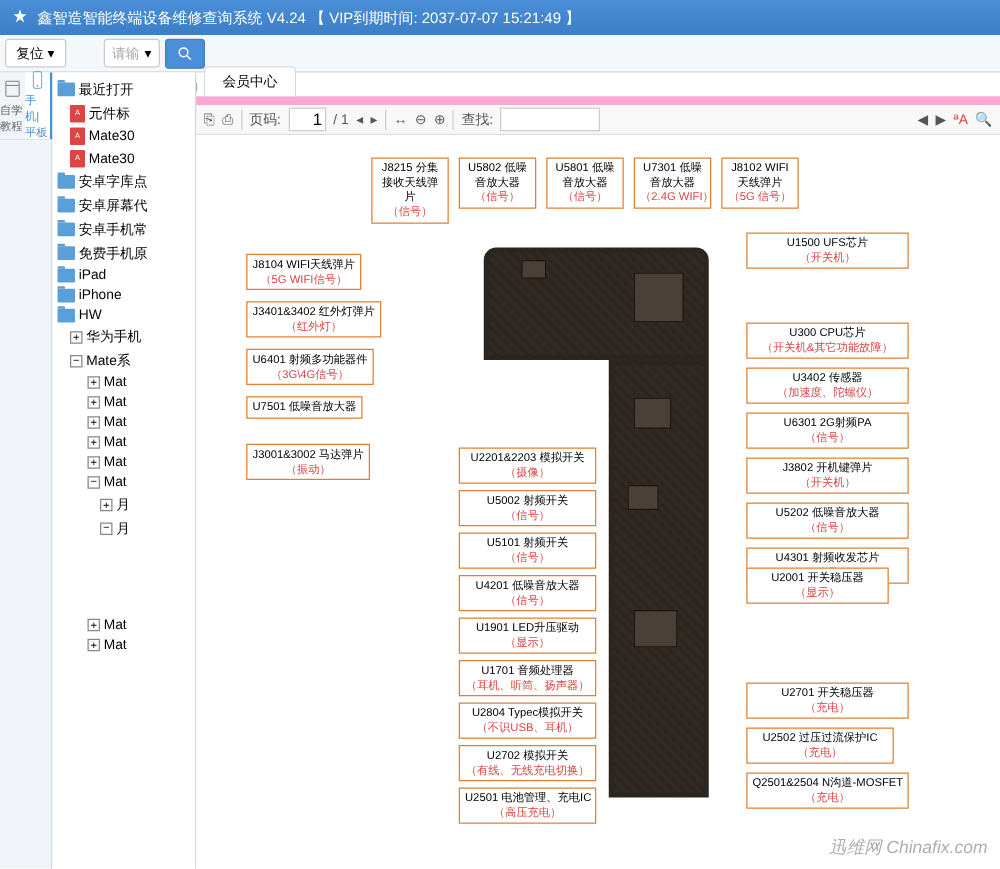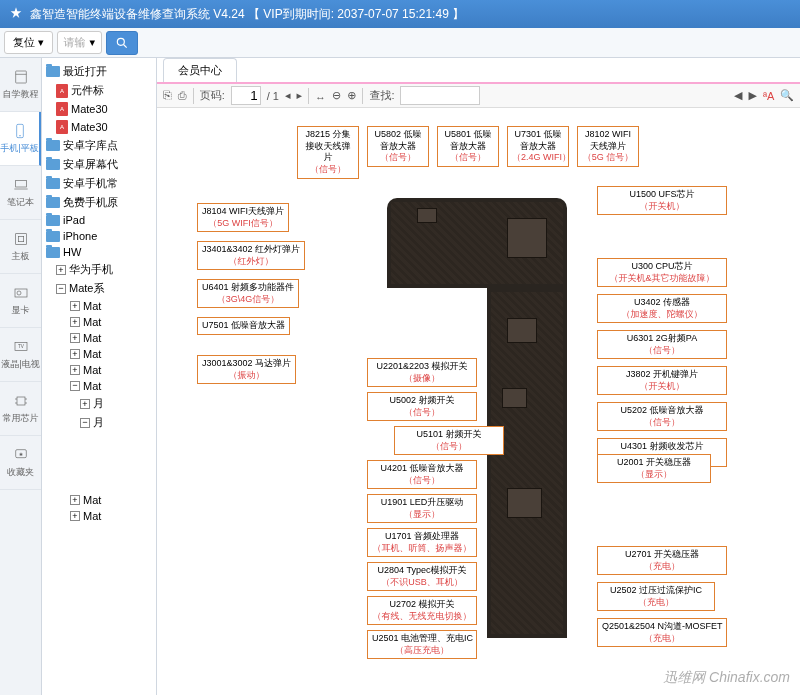--- a/index.html
+++ b/index.html
@@ -4,43 +4,43 @@
   <style>
     * { box-sizing: border-box; margin: 0; padding: 0; }
     body { font-family: "Microsoft YaHei", sans-serif; font-size: 11px; width: 800px; height: 695px; overflow: hidden; background: #fff; }
     
     .titlebar { height: 28px; background: linear-gradient(#4a8fd8, #3d7ec5); color: #fff; display: flex; align-items: center; padding: 0 8px; font-size: 12px; }
     .titlebar .logo { width: 16px; height: 16px; margin-right: 6px; }
     
     .toolbar { height: 30px; background: #f5f8fb; border-bottom: 1px solid #d0d7e0; display: flex; align-items: center; padding: 0 4px; gap: 4px; }
     .btn { padding: 3px 8px; border: 1px solid #ccc; background: #fff; border-radius: 3px; cursor: pointer; font-size: 11px; display: flex; align-items: center; gap: 3px; }
     .btn-blue { background: #4a8fd8; border-color: #3d7ec5; color: #fff; padding: 4px 8px; }
-    .dropdown { padding: 3px 6px; border: 1px solid #ccc; background: #fff; border-radius: 3px; display: flex; align-items: center; gap: 4px; }
+    .dropdown { padding: 3px 6px; border: 1px solid #ccc; background: #fff; border-radius: 3px; display: flex; align-items: center; gap: 4px; margin-left: 26px; }
     
     .main { display: flex; height: 637px; }
     
-    .sidebar-left { width: 42px; background: #f0f3f7; border-right: 1px solid #d0d7e0; display: flex; flex-direction: column; }
+    .sidebar-left { width: 42px; background: #f0f3f7; border-right: 1px solid #d0d7e0; display: flex; flex-direction: row; }
     .side-tab { height: 54px; display: flex; flex-direction: column; align-items: center; justify-content: center; border-bottom: 1px solid #e0e5eb; cursor: pointer; color: #666; gap: 2px; }
     .side-tab.active { background: #fff; color: #4a8fd8; border-right: 2px solid #4a8fd8; }
     .side-tab .icon-box { width: 20px; height: 18px; display: flex; align-items: center; justify-content: center; }
     .side-tab .label { font-size: 9px; }
     
     .tree { width: 115px; background: #fff; border-right: 1px solid #d0d7e0; overflow: hidden; padding: 4px 0; font-size: 11px; }
     .tree-item { padding: 2px 4px; display: flex; align-items: center; gap: 3px; cursor: pointer; white-space: nowrap; }
     .folder-icon { width: 14px; height: 11px; background: #5a9fd8; border-radius: 1px; position: relative; flex-shrink: 0; }
     .folder-icon::before { content: ""; position: absolute; top: -2px; left: 0; width: 6px; height: 2px; background: #5a9fd8; border-radius: 1px 1px 0 0; }
     .pdf-icon { width: 12px; height: 14px; background: #d44; border-radius: 1px; flex-shrink: 0; color: #fff; font-size: 6px; line-height: 14px; text-align: center; }
     .plus { width: 10px; height: 10px; border: 1px solid #888; text-align: center; line-height: 8px; font-size: 9px; flex-shrink: 0; }
     .minus { width: 10px; height: 10px; border: 1px solid #888; text-align: center; line-height: 6px; font-size: 9px; flex-shrink: 0; }
     .indent1 { padding-left: 14px; }
     .indent2 { padding-left: 28px; }
     .indent3 { padding-left: 38px; }
     
     .content { flex: 1; display: flex; flex-direction: column; position: relative; }
-    .tabs { height: 26px; border-bottom: 2px solid #f9a8d4; display: flex; padding-left: 6px; }
+    .tabs { height: 26px; border-bottom: 7px solid #f9a8d4; display: flex; align-items: flex-end; padding-left: 6px; }
     .tab { padding: 4px 14px; border: 1px solid #d0d7e0; border-bottom: none; background: #fff; border-radius: 4px 4px 0 0; font-size: 11px; }
     .doc-title { padding: 6px 10px; font-size: 12px; border-bottom: 1px solid #eee; }
     .pdf-toolbar { height: 24px; background: #f8f8f8; border-bottom: 1px solid #ddd; display: flex; align-items: center; padding: 0 6px; gap: 6px; font-size: 11px; color: #555; }
     .pdf-toolbar .sep { width: 1px; height: 16px; background: #ccc; }
     .pdf-toolbar .page-input { width: 30px; text-align: right; border: 1px solid #ccc; padding: 1px 2px; }
     .pdf-toolbar .find-input { width: 80px; border: 1px solid #ccc; padding: 1px 4px; }
     .pdf-toolbar .spacer { flex: 1; }
     
     .pcb-view { flex: 1; position: relative; background: #fff; overflow: hidden; }
     .pcb-board { position: absolute; background: #2a2520; }
@@ -313,21 +313,21 @@
         <div class="annotation" style="top: 18px; left: 280px; width: 62px;">U5801 低噪<br>音放大器<br><span class="red">（信号）</span></div>
         <div class="annotation" style="top: 18px; left: 350px; width: 62px;">U7301 低噪<br>音放大器<br><span class="red">（2.4G WIFI）</span></div>
         <div class="annotation" style="top: 18px; left: 420px; width: 62px;">J8102 WIFI<br>天线弹片<br><span class="red">（5G 信号）</span></div>
         <div class="annotation" style="top: 95px; left: 40px;">J8104 WIFI天线弹片<br><span class="red">（5G WIFI信号）</span></div>
         <div class="annotation" style="top: 133px; left: 40px;">J3401&amp;3402 红外灯弹片<br><span class="red">（红外灯）</span></div>
         <div class="annotation" style="top: 171px; left: 40px;">U6401 射频多功能器件<br><span class="red">（3G\4G信号）</span></div>
         <div class="annotation" style="top: 209px; left: 40px;">U7501 低噪音放大器<br></div>
         <div class="annotation" style="top: 247px; left: 40px;">J3001&amp;3002 马达弹片<br><span class="red">（振动）</span></div>
         <div class="annotation" style="top: 250px; left: 210px; width: 110px;">U2201&amp;2203 模拟开关<br><span class="red">（摄像）</span></div>
         <div class="annotation" style="top: 284px; left: 210px; width: 110px;">U5002 射频开关<br><span class="red">（信号）</span></div>
-        <div class="annotation" style="top: 318px; left: 210px; width: 110px; margin-left: 27px;">U5101 射频开关<br><span class="red">（信号）</span></div>
+        <div class="annotation" style="top: 318px; left: 210px; width: 110px;">U5101 射频开关<br><span class="red">（信号）</span></div>
         <div class="annotation" style="top: 352px; left: 210px; width: 110px;">U4201 低噪音放大器<br><span class="red">（信号）</span></div>
         <div class="annotation" style="top: 386px; left: 210px; width: 110px;">U1901 LED升压驱动<br><span class="red">（显示）</span></div>
         <div class="annotation" style="top: 420px; left: 210px; width: 110px;">U1701 音频处理器<br><span class="red">（耳机、听筒、扬声器）</span></div>
         <div class="annotation" style="top: 454px; left: 210px; width: 110px;">U2804 Typec模拟开关<br><span class="red">（不识USB、耳机）</span></div>
         <div class="annotation" style="top: 488px; left: 210px; width: 110px;">U2702 模拟开关<br><span class="red">（有线、无线充电切换）</span></div>
         <div class="annotation" style="top: 522px; left: 210px; width: 110px;">U2501 电池管理、充电IC<br><span class="red">（高压充电）</span></div>
         <div class="annotation" style="top: 78px; left: 440px; width: 130px;">U1500 UFS芯片<br><span class="red">（开关机）</span></div>
         <div class="annotation" style="top: 150px; left: 440px; width: 130px;">U300 CPU芯片<br><span class="red">（开关机&amp;其它功能故障）</span></div>
         <div class="annotation" style="top: 186px; left: 440px; width: 130px;">U3402 传感器<br><span class="red">（加速度、陀螺仪）</span></div>
         <div class="annotation" style="top: 222px; left: 440px; width: 130px;">U6301 2G射频PA<br><span class="red">（信号）</span></div>

